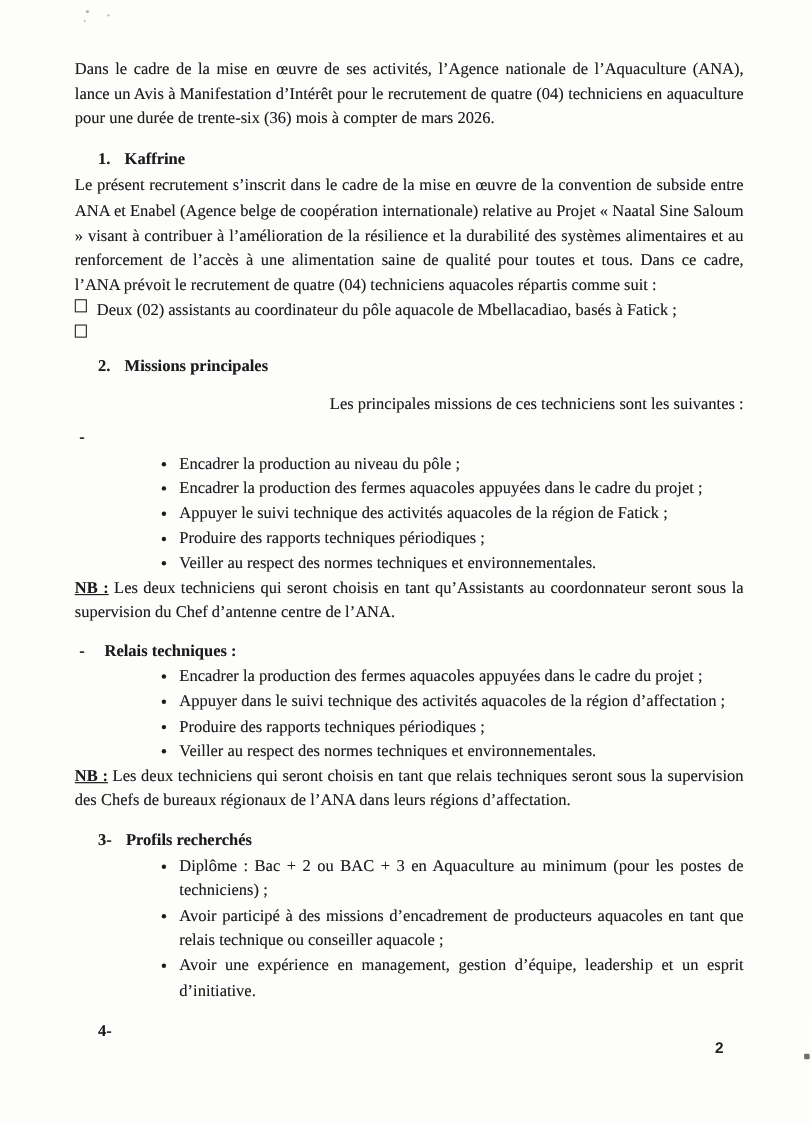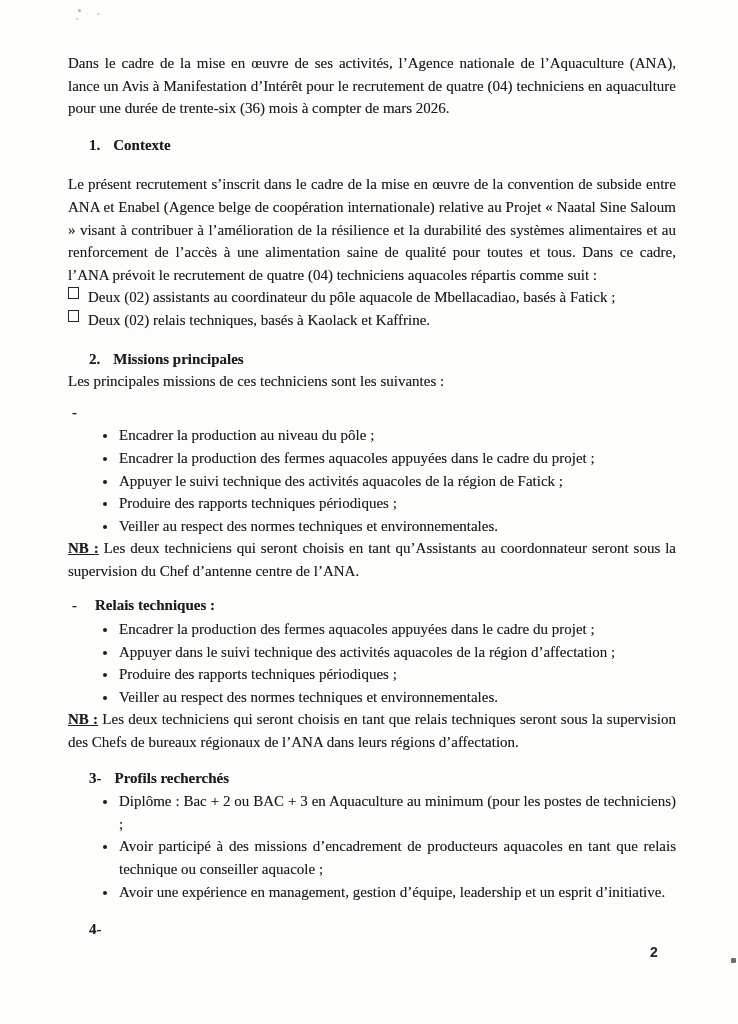--- a/index.html
+++ b/index.html
@@ -26,49 +26,49 @@
 
   .heading {
     display: flex;
     gap: 13px;
     padding-left: 21px;
     font-weight: bold;
   }
   .heading .hnum { flex: 0 0 auto; }
 
   .h1-block { margin-top: 14px; }
-  .s1-body { margin-top: 17px; }
+  .s1-body { margin-top: 2px; }
 
   .cb-item { display: flex; align-items: flex-start; }
   .checkbox {
     flex: 0 0 auto;
     display: inline-block;
     width: 9px; height: 10px;
     border: 1.2px solid #252525;
     margin-right: 9px;
     transform: translateY(1px);
   }
 
   .s2-block { margin-top: 16px; }
-  .lead { margin-top: 0; }
+  .lead { margin-top: 12px; text-align: right; }
 
   .dash-title {
     display: flex;
     padding-left: 4px;
     margin-top: 8px;
     font-weight: bold;
   }
   .dash-title .dash { flex: 0 0 23px; }
 
   ul.bullets {
     margin: 1px 0 0 0;
     padding-left: 50px;
     list-style: disc outside;
   }
-  ul.bullets li { text-align: justify; padding-left: 1px; }
+  ul.bullets li { text-align: justify; padding-left: 1px; margin-left: 44px; }
 
   .nb { margin-top: 0; }
   .nb b { font-weight: bold; text-decoration: underline; }
 
   .group2 { margin-top: 12px; }
   .s3-block { margin-top: 13px; }
   .s4-block { margin-top: 15px; }
 
   .page-number {
     position: absolute;
@@ -95,31 +95,30 @@
   <span class="speck s2"></span>
   <span class="speck s3"></span>
   <span class="speck s4"></span>
 
   <div class="content">
 
     <p class="para justify">Dans le cadre de la mise en œuvre de ses activités, l’Agence nationale de l’Aquaculture (ANA), lance un Avis à Manifestation d’Intérêt pour le recrutement de quatre (04) techniciens en aquaculture pour une durée de trente-six (36) mois à compter de mars 2026.</p>
 
     <div class="h1-block heading">
       <span class="hnum">1.</span>
-      <span class="htitle">Contexte</span>
+      <span class="htitle">Kaffrine</span>
     </div>
     <p class="para justify s1-body">Le présent recrutement s’inscrit dans le cadre de la mise en œuvre de la convention de subside entre ANA et Enabel (Agence belge de coopération internationale) relative au Projet « Naatal Sine Saloum » visant à contribuer à l’amélioration de la résilience et la durabilité des systèmes alimentaires et au renforcement de l’accès à une alimentation saine de qualité pour toutes et tous. Dans ce cadre, l’ANA prévoit le recrutement de quatre (04) techniciens aquacoles répartis comme suit :</p>
 
     <div class="cb-item">
       <span class="checkbox"></span>
       <span class="cb-text">Deux (02) assistants au coordinateur du pôle aquacole de Mbellacadiao, basés à Fatick ;</span>
     </div>
     <div class="cb-item">
       <span class="checkbox"></span>
-      <span class="cb-text">Deux (02) relais techniques, basés à Kaolack et Kaffrine.</span>
     </div>
 
     <div class="s2-block heading">
       <span class="hnum">2.</span>
       <span class="htitle">Missions principales</span>
     </div>
     <p class="para lead">Les principales missions de ces techniciens sont les suivantes :</p>
 
     <div class="dash-title">
       <span class="dash">-</span>

